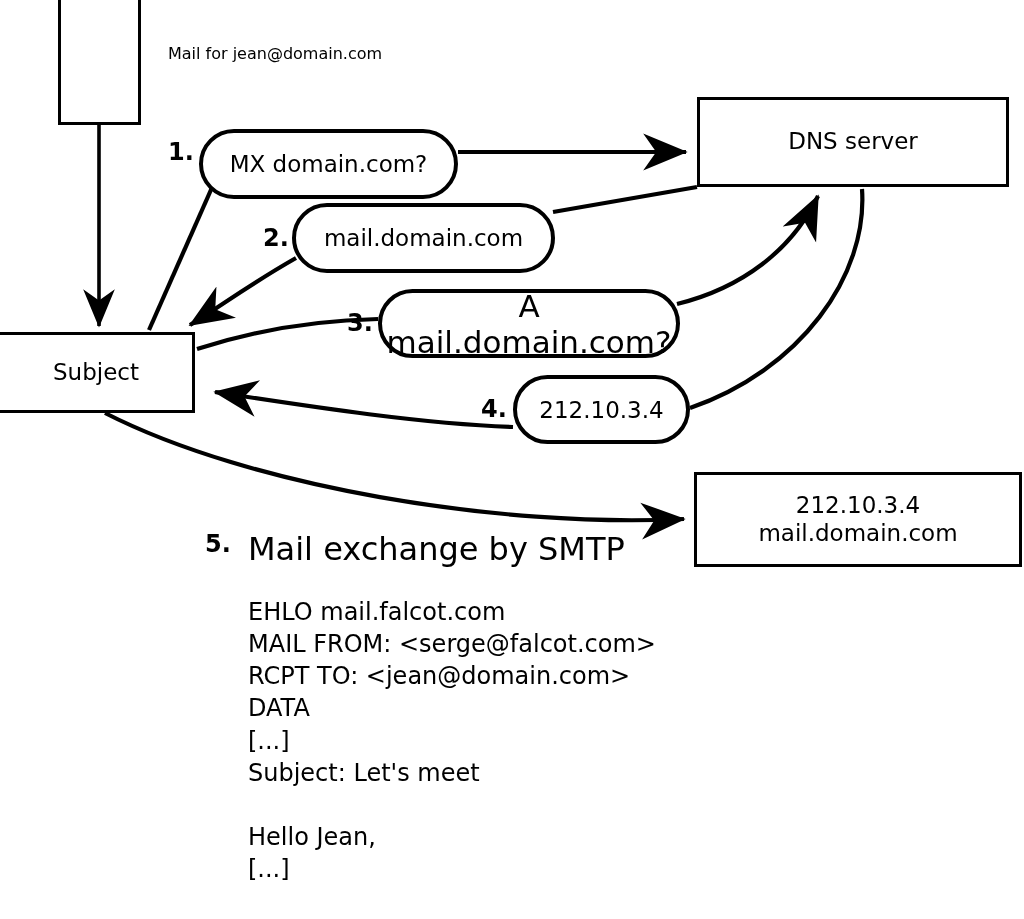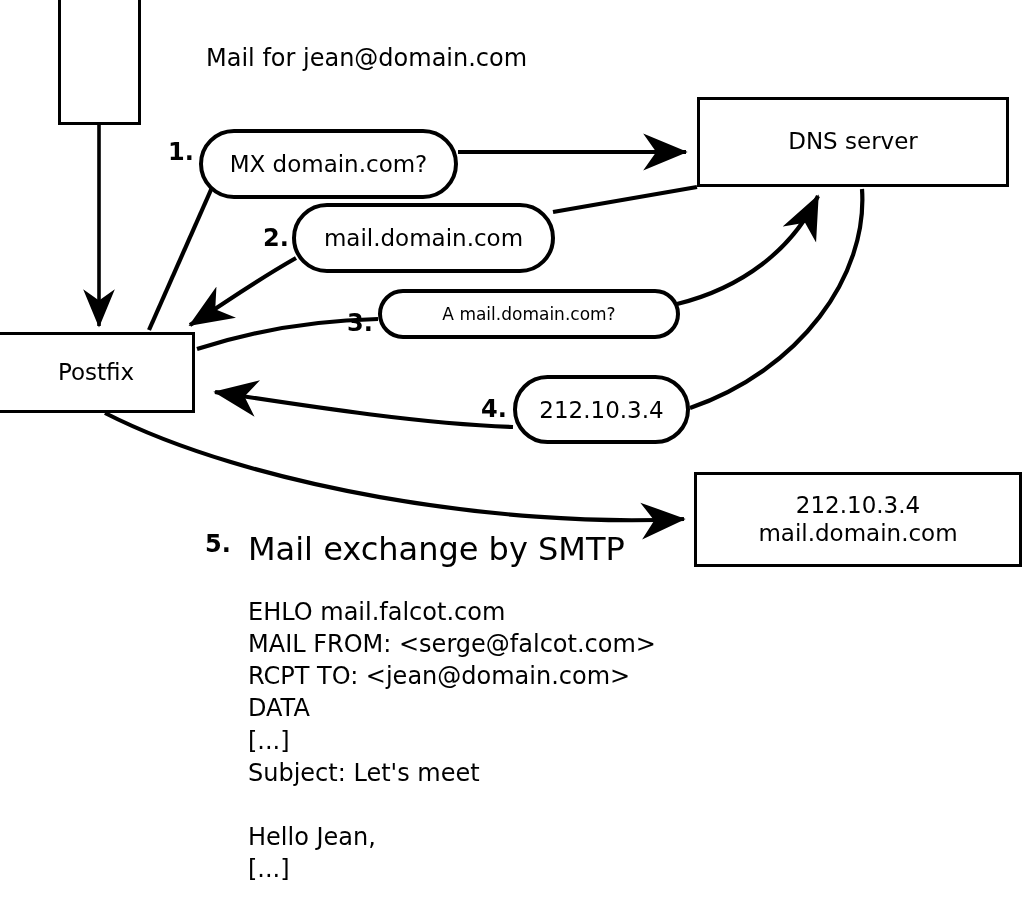--- a/index.html
+++ b/index.html
@@ -69,30 +69,30 @@
   }
 
   
   #node-source   { left: 58px;  top: -4px;  width: 83px;  height: 129px; }
   #node-postfix  { left: -3px;  top: 332px; width: 198px; height: 81px;  font-size: 23px; }
   #node-dns      { left: 697px; top: 97px;  width: 312px; height: 90px;  font-size: 23px; }
   #node-target   { left: 694px; top: 472px; width: 328px; height: 95px;  font-size: 23px; }
 
   #bubble-1 { left: 199px; top: 129px; width: 259px; height: 70px; font-size: 23px; }
   #bubble-2 { left: 292px; top: 203px; width: 263px; height: 70px; font-size: 23px; }
-  #bubble-3 { left: 378px; top: 289px; width: 302px; height: 50px; font-size: 17px; }
+  #bubble-3 { left: 378px; top: 289px; width: 302px; height: 69px; font-size: 31px; }
   #bubble-4 { left: 513px; top: 375px; width: 177px; height: 69px; font-size: 23px; }
 
   #num-1 { left: 168px; top: 138px; font-size: 24px; }
   #num-2 { left: 263px; top: 224px; font-size: 24px; }
   #num-3 { left: 347px; top: 309px; font-size: 24px; }
   #num-4 { left: 481px; top: 395px; font-size: 24px; }
   #num-5 { left: 205px; top: 530px; font-size: 24px; }
 
-  #caption-mail  { left: 168px; top: 44px;  font-size: 24px; margin-left: 38px; }
+  #caption-mail  { left: 168px; top: 44px;  font-size: 16px; }
   #caption-smtp  { left: 248px; top: 530px; font-size: 32px; }
   #smtp-session  { left: 248px; top: 596px; font-size: 24px; }
 </style>
 </head>
 <body>
 
 <div id="stage">
 
   <svg id="wires" viewBox="0 0 1024 919" width="1024" height="919" xmlns="http://www.w3.org/2000/svg">
     <defs>
@@ -120,21 +120,21 @@
     <path d="M513,427 C420,424 300,405 215,392" fill="none" stroke="#000000" stroke-width="4.2" marker-end="url(#ah)"></path>
 
     <path d="M105,413 C250,487 500,528 684,519" fill="none" stroke="#000000" stroke-width="4.2" marker-end="url(#ah)"></path>
   </svg>
 
   <div class="node rect-node" id="node-source">
     <span></span>
   </div>
 
   <div class="node rect-node" id="node-postfix">
-    <span>Postfix</span>
+    <span>Subject</span>
   </div>
 
   <div class="node rect-node" id="node-dns">
     <span>DNS server</span>
   </div>
 
   <div class="node rect-node" id="node-target">
     <div>
       <div>212.10.3.4</div>
       <div>mail.domain.com</div>

